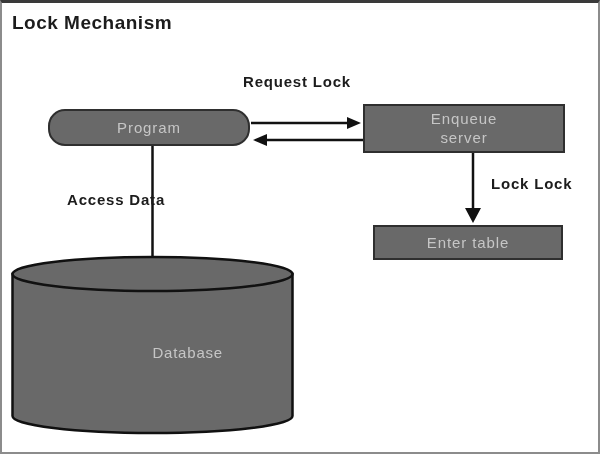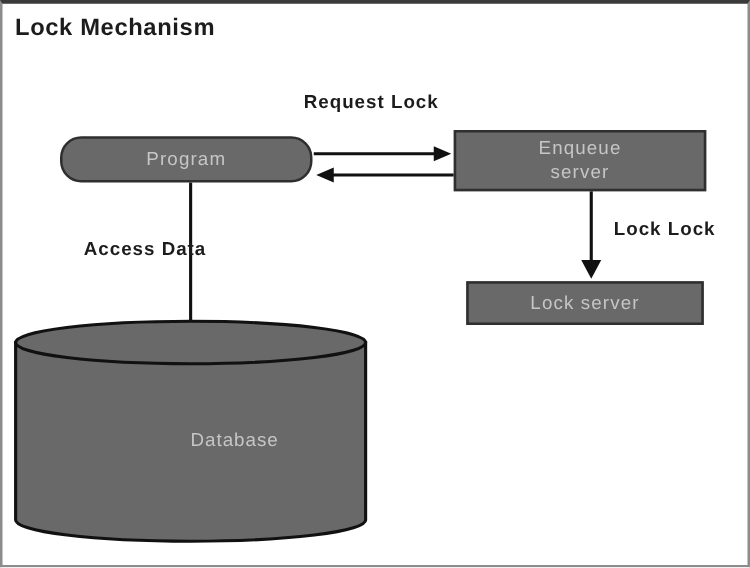--- a/index.html
+++ b/index.html
@@ -108,21 +108,21 @@
 
   <div class="node node-program">
     <span>Program</span>
   </div>
 
   <div class="node node-enqueue">
     <span class="wrap">Enqueue server</span>
   </div>
 
   <div class="node node-locktable">
-    <span>Lock server</span>
+    <span>Enter table</span>
   </div>
 
   <div class="db-label">Database</div>
 
   <div class="edge-label lbl-request">Request Lock</div>
   <div class="edge-label lbl-access">Access Data</div>
   <div class="edge-label lbl-enter">Lock Lock</div>
 
 </div>
 

